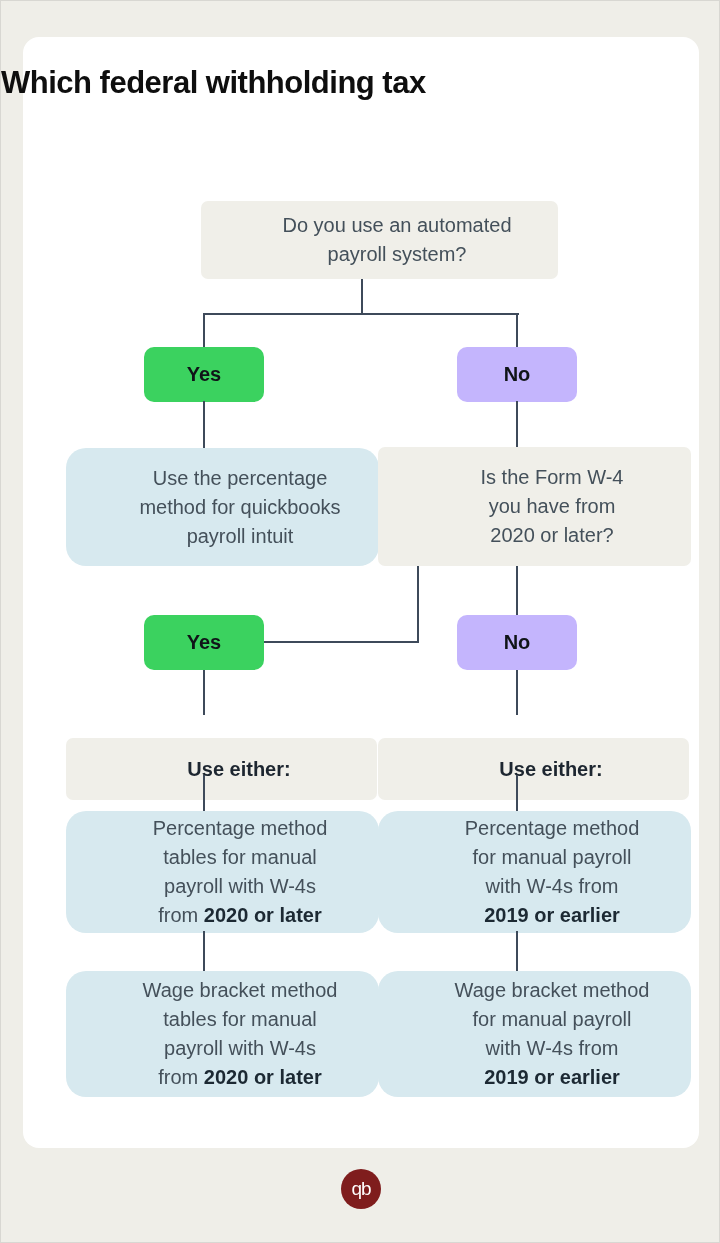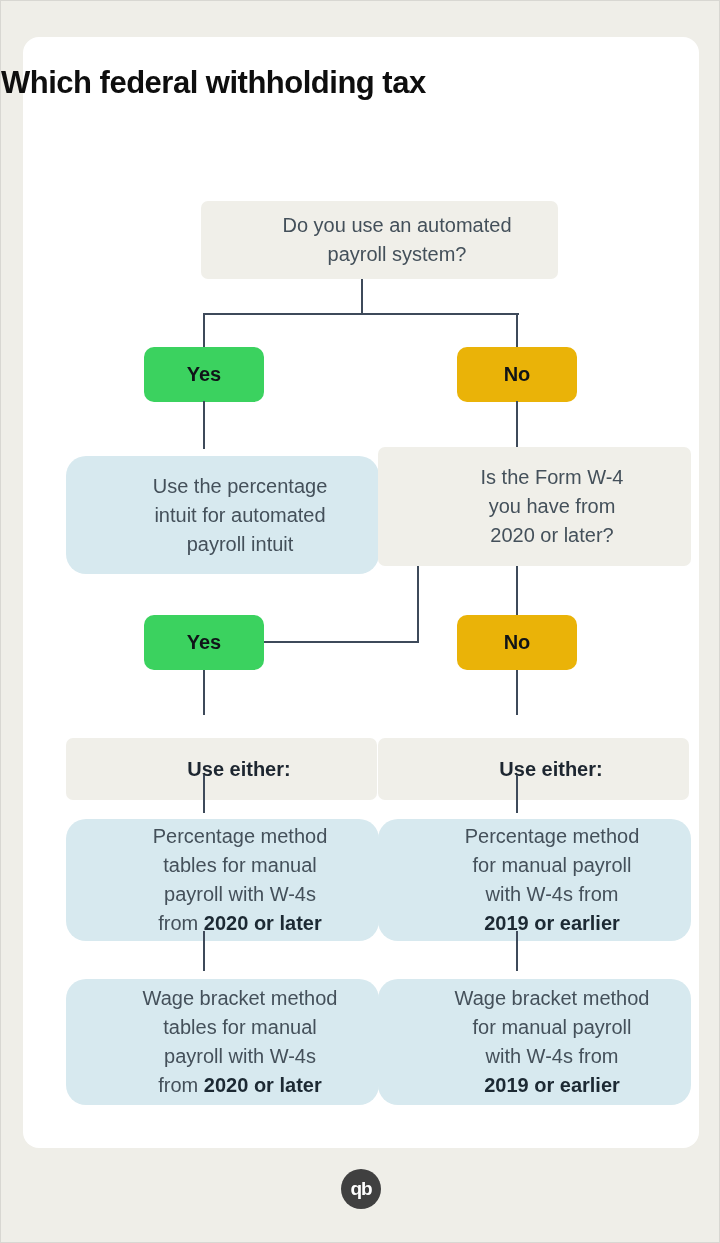--- a/index.html
+++ b/index.html
@@ -23,41 +23,41 @@
     line-height:1.45;letter-spacing:-0.5px;
   }
   .box{
     position:absolute;
     display:flex;align-items:center;justify-content:center;
     text-align:center;
     border-radius:7px;
     font-size:20px;line-height:29px;color:#44505a;padding-left:35px;
   }
   .box.gray{background:#f0efe9;}
-  .box.blue{background:#d7e9ef;border-radius:20px;margin-top:8px;}
+  .box.blue{background:#d7e9ef;border-radius:20px;}
   .box.bold-label{font-weight:bold;color:#1d2630;margin-top:24px;}
   .pill{
     position:absolute;
     display:flex;align-items:center;justify-content:center;
     border-radius:10px;
     font-size:20px;font-weight:800;color:#101418;
   }
   .pill.green{background:#3bd25f;}
-  .pill.orange{background:#eab308;}
+  .pill.orange{background:#c4b5fd;}
   .line{position:absolute;background:#3e4a5a;}
   .seg-bold{font-weight:bold;color:#1c2933;}
   .footer{
     position:absolute;left:0;top:1168px;width:720px;
     display:flex;align-items:center;justify-content:center;gap:9px;
   }
   .logo-circle{
     width:40px;height:40px;border-radius:50%;
-    background:#404040;
+    background:#7f1d1d;
     display:flex;align-items:center;justify-content:center;
-    color:#ffffff;font-size:19px;font-weight:bold;letter-spacing:-1px;text-align:right;
+    color:#ffffff;font-size:19px;font-weight:normal;letter-spacing:-1px;text-align:right;
   }
   .brand{display:flex;flex-direction:column;align-items:flex-start;}
   .brand-top{
     font-size:12px;font-weight:bold;color:#1c1c1c;
     text-transform:uppercase;letter-spacing:2.5px;line-height:14px;
   }
   .brand-bottom{
     font-size:23px;font-weight:bold;color:#161616;
     letter-spacing:-0.3px;line-height:25px;
   }
@@ -80,21 +80,21 @@
 <div class="line" style="left:202px;top:312px;width:2px;height:34px;"></div>
 <div class="line" style="left:515px;top:312px;width:2px;height:34px;"></div>
 
 <div class="pill green" style="left:143px;top:346px;width:120px;height:55px;">Yes</div>
 <div class="pill orange" style="left:456px;top:346px;width:120px;height:55px;">No</div>
 
 <div class="line" style="left:202px;top:400px;width:2px;height:48px;"></div>
 <div class="line" style="left:515px;top:400px;width:2px;height:46px;"></div>
 
 <div class="box blue" style="left:65px;top:447px;width:278px;height:118px;">
-    <div><span>Use the percentage</span><br><span>intuit for automated</span><br><span>payroll intuit</span></div>
+    <div><span>Use the percentage</span><br><span>method for quickbooks</span><br><span>payroll intuit</span></div>
   </div>
 <div class="box gray" style="left:377px;top:446px;width:278px;height:119px;">
     <div><span>Is the Form W-4</span><br><span>you have from</span><br><span>2020 or later?</span></div>
   </div>
 
 <div class="line" style="left:416px;top:565px;width:2px;height:77px;"></div>
 <div class="line" style="left:262px;top:640px;width:156px;height:2px;"></div>
 <div class="line" style="left:515px;top:565px;width:2px;height:50px;"></div>
 
 <div class="pill green" style="left:143px;top:614px;width:120px;height:55px;">Yes</div>

